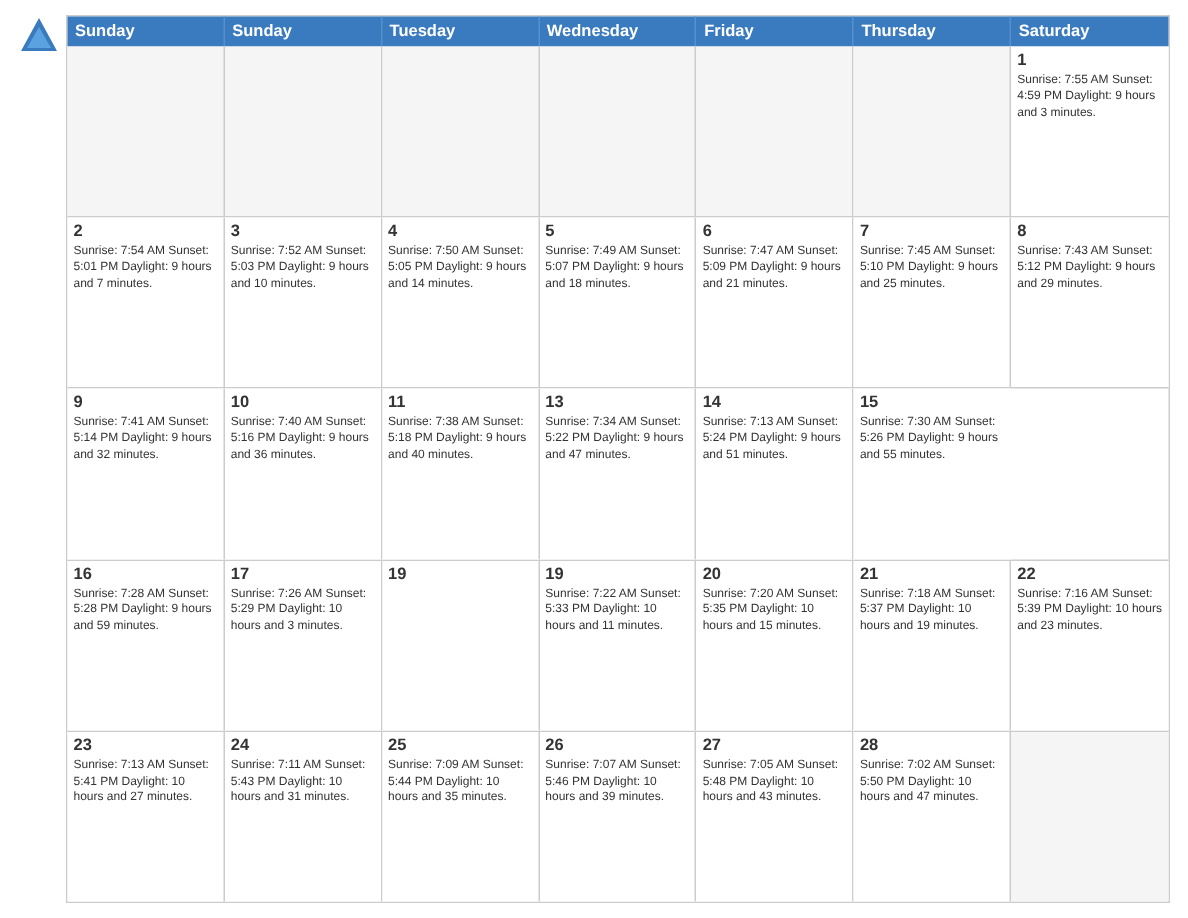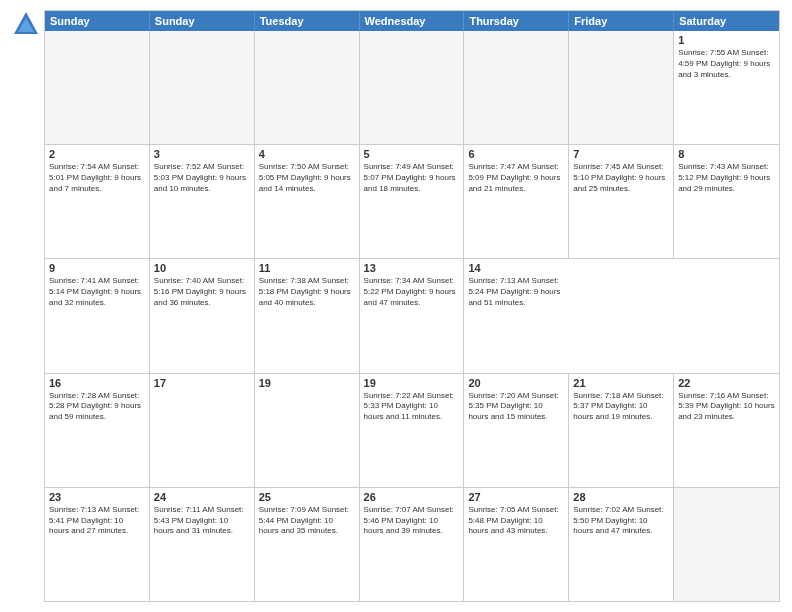--- a/index.html
+++ b/index.html
@@ -133,22 +133,22 @@
       <div class="location"></div>
     </div>
   </div>
 
   <div class="calendar">
     <div class="cal-header">
     <div class="cal-header-cell">Sunday</div>
         <div class="cal-header-cell">Sunday</div>
         <div class="cal-header-cell">Tuesday</div>
         <div class="cal-header-cell">Wednesday</div>
+        <div class="cal-header-cell">Friday</div>
         <div class="cal-header-cell">Thursday</div>
-        <div class="cal-header-cell">Friday</div>
         <div class="cal-header-cell">Saturday</div>
       </div>
     <div class="cal-body">
     <div class="cal-row">
           <div class="cal-cell empty"></div>
           <div class="cal-cell empty"></div>
           <div class="cal-cell empty"></div>
           <div class="cal-cell empty"></div>
           <div class="cal-cell empty"></div>
           <div class="cal-cell empty"></div>
@@ -227,30 +227,39 @@
             <div class="cell-text">Sunrise: 7:34 AM
 Sunset: 5:22 PM
 Daylight: 9 hours and 47 minutes.</div>
           </div>
           <div class="cal-cell">
             <span class="day-num">14</span>
             <div class="cell-text">Sunrise: 7:13 AM
 Sunset: 5:24 PM
 Daylight: 9 hours and 51 minutes.</div>
           </div>
+          <div class="cal-cell">
+            <span class="day-num">15</span>
+            <div class="cell-text">Sunrise: 7:30 AM
+Sunset: 5:26 PM
+Daylight: 9 hours and 55 minutes.</div>
+          </div>
         </div>
         <div class="cal-row">
           <div class="cal-cell">
             <span class="day-num">16</span>
             <div class="cell-text">Sunrise: 7:28 AM
 Sunset: 5:28 PM
 Daylight: 9 hours and 59 minutes.</div>
           </div>
           <div class="cal-cell">
             <span class="day-num">17</span>
+            <div class="cell-text">Sunrise: 7:26 AM
+Sunset: 5:29 PM
+Daylight: 10 hours and 3 minutes.</div>
           </div>
           <div class="cal-cell">
             <span class="day-num">19</span>
           </div>
           <div class="cal-cell">
             <span class="day-num">19</span>
             <div class="cell-text">Sunrise: 7:22 AM
 Sunset: 5:33 PM
 Daylight: 10 hours and 11 minutes.</div>
           </div>

